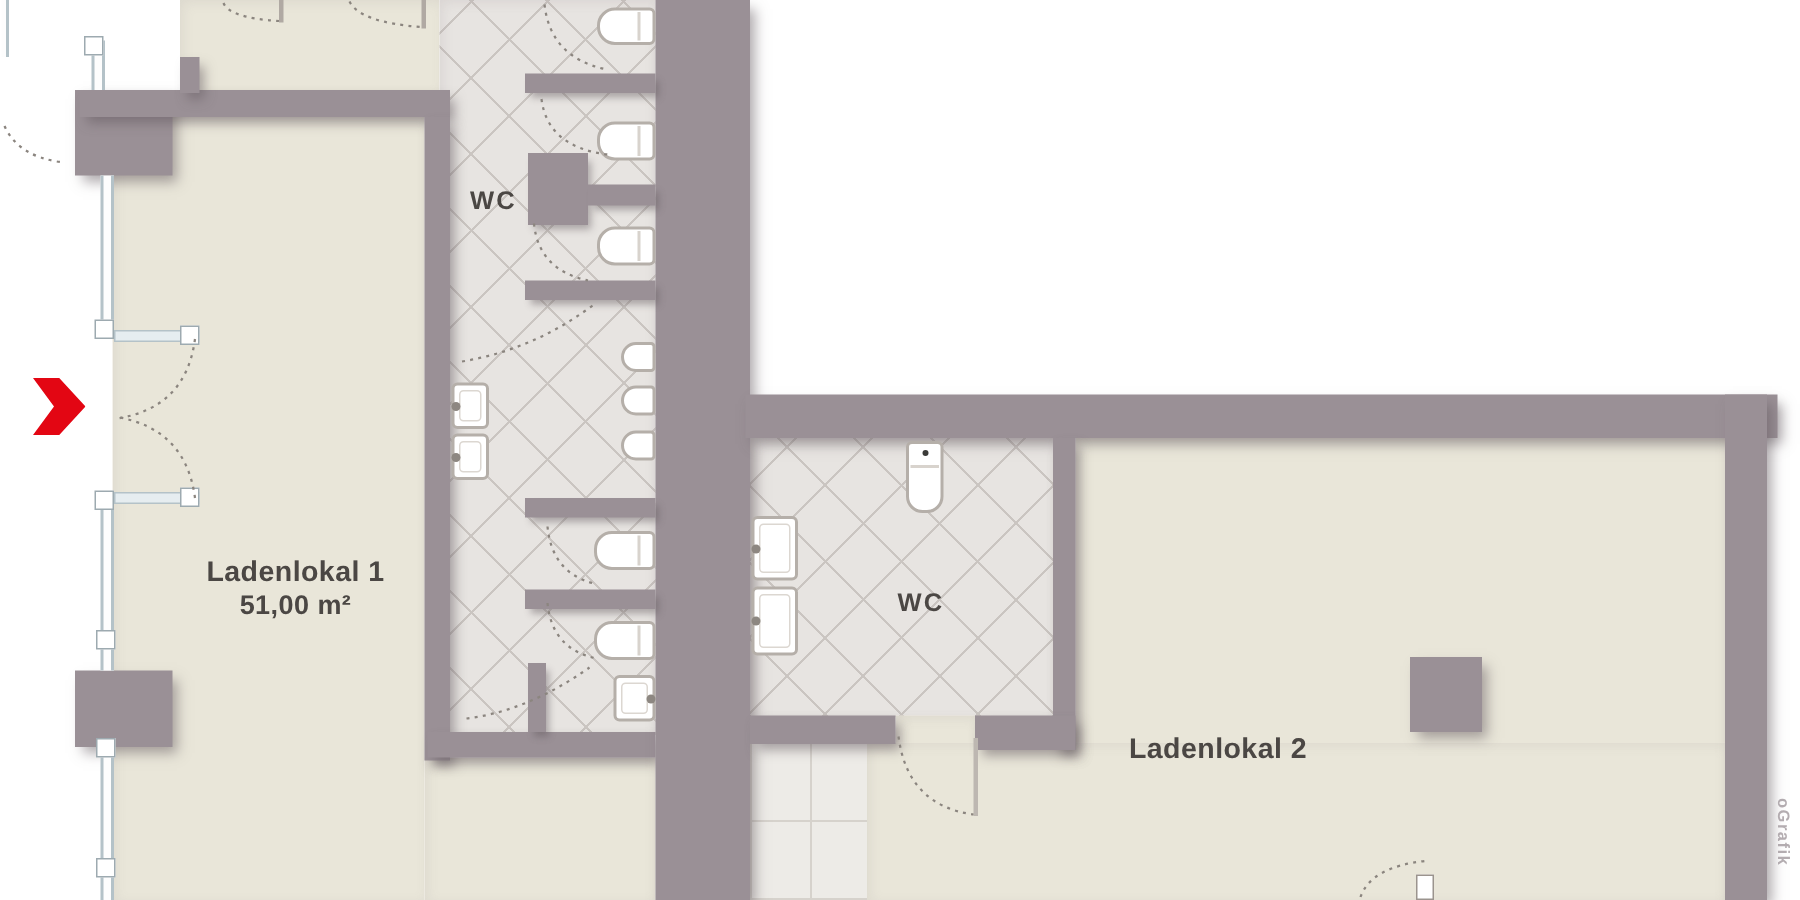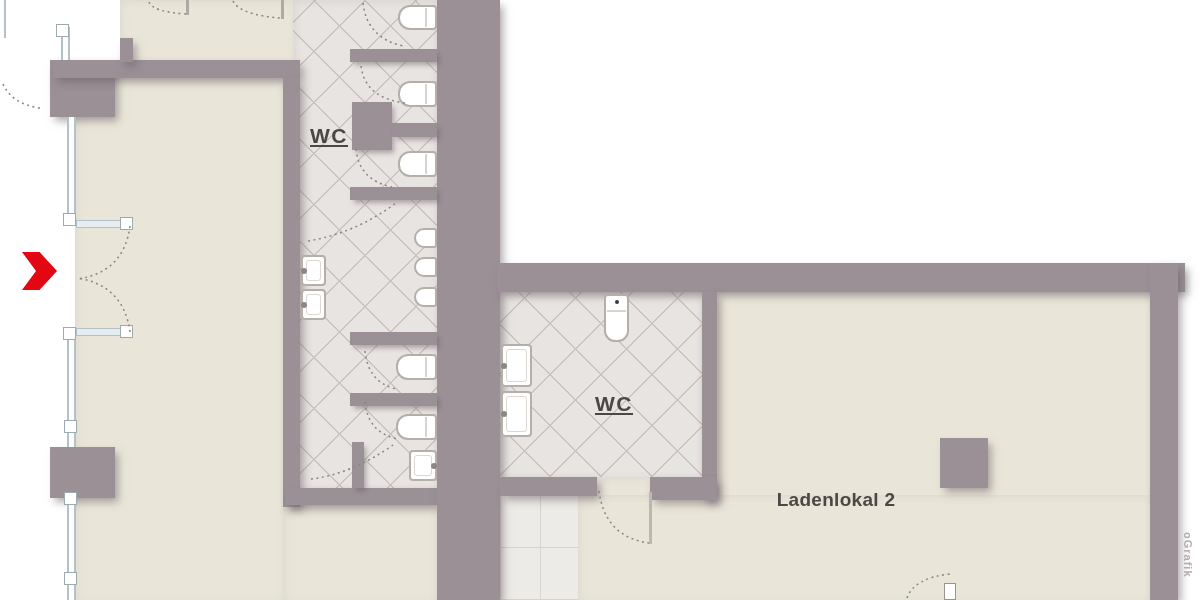--- a/index.html
+++ b/index.html
@@ -58,21 +58,21 @@
   .cistern-toilet{border-radius:4px 4px 11px 11px;}
   .cistern-toilet::after{content:"";position:absolute;left:1px;right:1px;top:14px;height:2px;background:#d8d3cd;}
   .cistern-toilet::before{content:"";position:absolute;top:4px;left:50%;width:4px;height:4px;margin-left:-2px;border-radius:50%;background:#3a3a38;}
   
   .lbl{
     position:absolute;z-index:8;color:var(--text,#4b4744);text-align:center;
     font-weight:700;letter-spacing:.3px;line-height:1.15;
   }
   .room-name{font-size:19px;}
   .room-area{font-size:18px;font-weight:600;}
-  .wc-lbl{font-size:21px;letter-spacing:1.5px;text-decoration:underline;}
+  .wc-lbl{font-size:17px;letter-spacing:1.5px;}
   
   #arc-svg{position:absolute;left:0;top:0;z-index:7;pointer-events:none;}
   .arrow{
     position:absolute;z-index:9;left:22px;top:252px;width:35px;height:38px;
     background:var(--accent,#e30613);
     clip-path:polygon(0 0,50% 0,100% 50%,50% 100%,0 100%,40% 50%);
     filter:drop-shadow(0 0 2px rgba(227,6,19,.4));
   }
   .watermark{
     position:absolute;z-index:8;left:1182px;top:532px;
@@ -165,22 +165,24 @@
       <path d="M 308 241 Q 356 233 396 203"></path>
       <path d="M 365 351 Q 368 382 396 389"></path>
       <path d="M 365 402 Q 368 433 398 439"></path>
       <path d="M 311 479 Q 352 474 393 445"></path>
       <path d="M 599 491 Q 605 537 649 543"></path>
       <path d="M 907 598 Q 914 578 950 574"></path>
     </g>
   </svg>
 
   <div class="lbl" style="left:97px;top:371px;width:200px;">
+    <div class="room-name">Ladenlokal 1</div>
+    <div class="room-area">51,00 m²</div>
   </div>
-  <div class="lbl" style="left:736px;top:489px;width:200px;">
+  <div class="lbl" style="left:712px;top:489px;width:200px;">
     <div class="room-name">Ladenlokal 2</div>
   </div>
   <div class="lbl wc-lbl" style="left:303px;top:124px;width:52px;">WC</div>
   <div class="lbl wc-lbl" style="left:588px;top:392px;width:52px;">WC</div>
 
   <div class="arrow"></div>
   <div class="watermark">oGrafik</div>
 
 </div>
 

